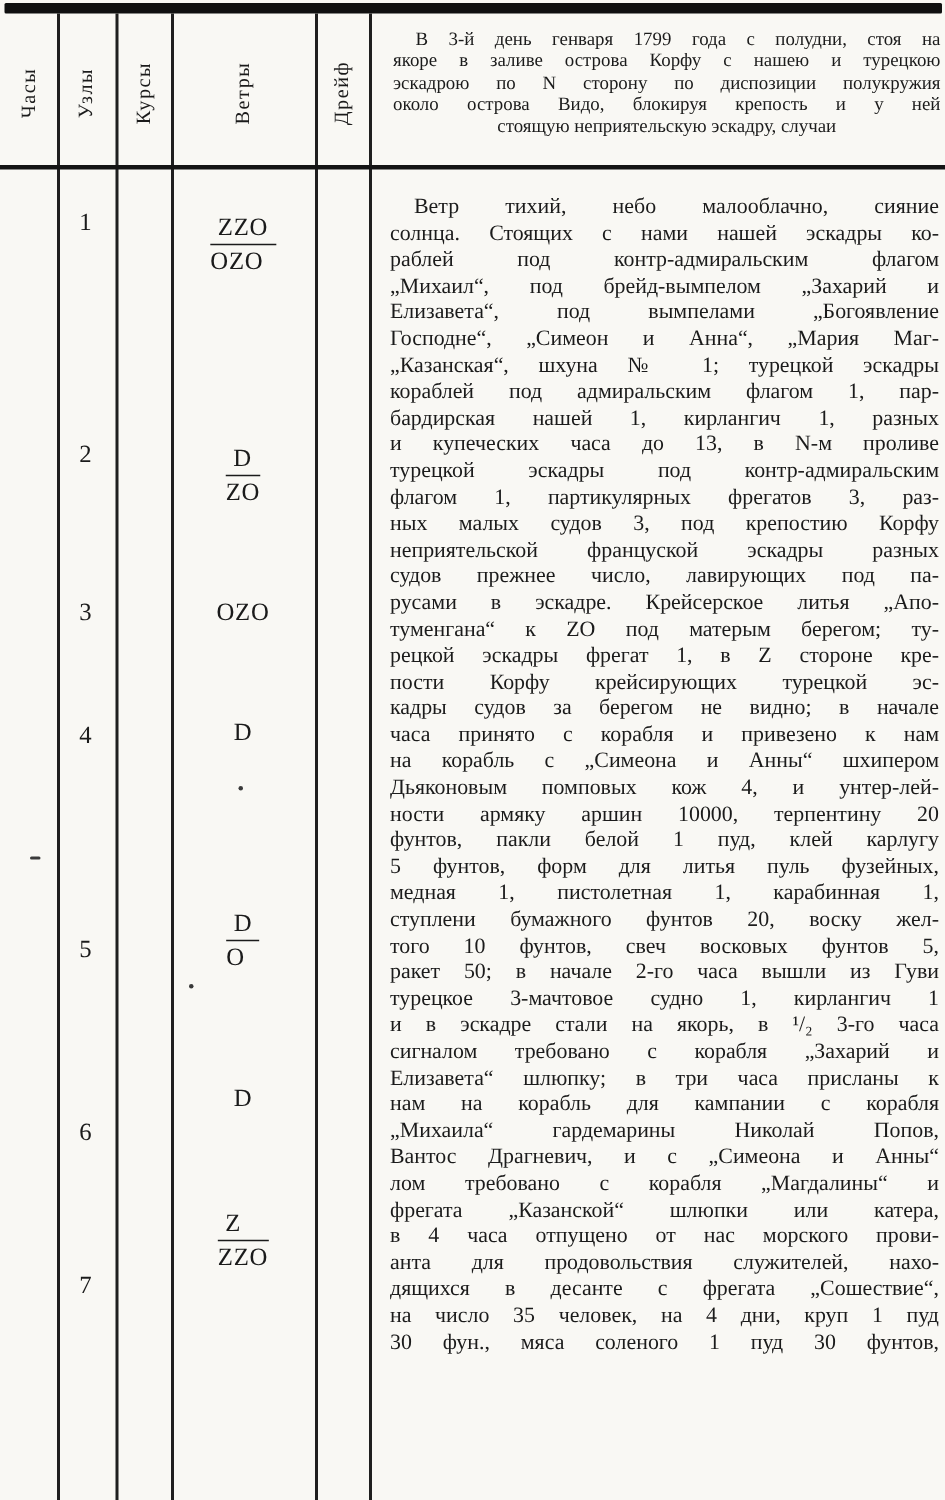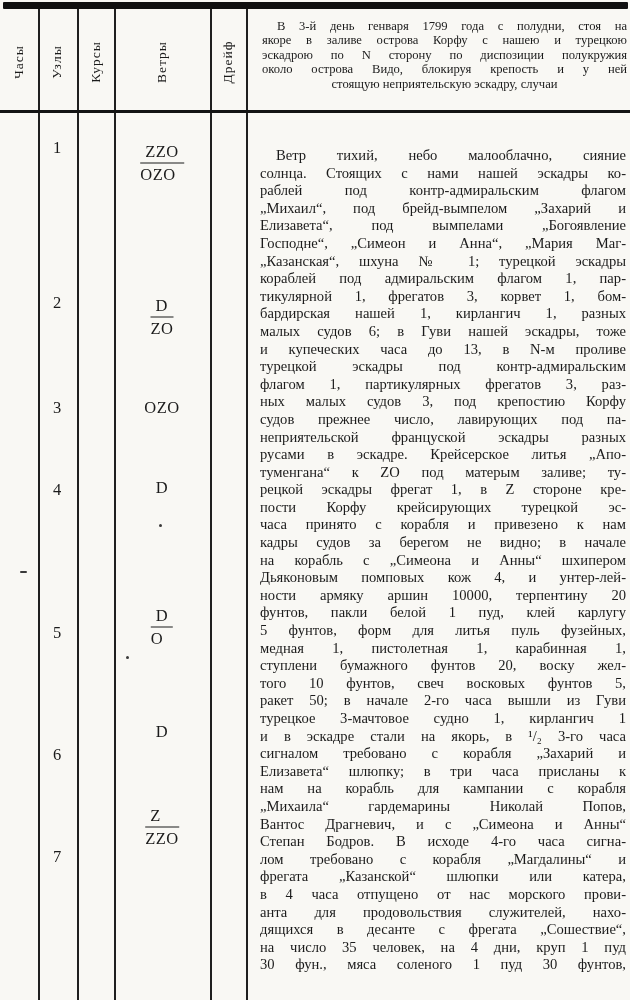--- a/index.html
+++ b/index.html
@@ -34,21 +34,21 @@
     font-size:12.6px;line-height:14.4px;
   }
   .hline{
     text-align:justify;text-align-last:justify;
     height:14.4px;white-space:nowrap;overflow:visible;
   }
   .hline{white-space:normal;}
   .hline.first{text-indent:15px;}
   .hline.last{text-align-last:center;}
   .journal{
-    position:absolute;left:260px;top:147px;width:366px;
+    position:absolute;left:260px;top:130px;width:366px;
     font-size:14.6px;line-height:17.6px;
   }
   .jline{
     text-align:justify;text-align-last:justify;
     height:17.6px;
   }
   .jline.first{text-indent:16px;}
   .hour{
     position:absolute;left:57px;transform:translate(-50%,-50%);
     font-size:16.5px;
@@ -128,52 +128,49 @@
 
   <div class="journal">
       <div class="jline first">Ветр тихий, небо малооблачно, сияние</div>
       <div class="jline">солнца. Стоящих с нами нашей эскадры ко-</div>
       <div class="jline">раблей под контр-адмиральским флагом</div>
       <div class="jline">„Михаил“, под брейд-вымпелом „Захарий и</div>
       <div class="jline">Елизавета“, под вымпелами „Богоявление</div>
       <div class="jline">Господне“, „Симеон и Анна“, „Мария Маг-</div>
       <div class="jline">„Казанская“, шхуна № 1; турецкой эскадры</div>
       <div class="jline">кораблей под адмиральским флагом 1, пар-</div>
-      <div class="jline">тикулярной 1, фрегатов 3, корвет 1, бом-</div>
       <div class="jline">бардирская нашей 1, кирлангич 1, разных</div>
-      <div class="jline">малых судов 6; в Гуви нашей эскадры, тоже</div>
       <div class="jline">и купеческих часа до 13, в N-м проливе</div>
       <div class="jline">турецкой эскадры под контр-адмиральским</div>
       <div class="jline">флагом 1, партикулярных фрегатов 3, раз-</div>
       <div class="jline">ных малых судов 3, под крепостию Корфу</div>
+      <div class="jline">неприятельской француской эскадры разных</div>
       <div class="jline">судов прежнее число, лавирующих под па-</div>
-      <div class="jline">неприятельской француской эскадры разных</div>
       <div class="jline">русами в эскадре. Крейсерское литья „Апо-</div>
-      <div class="jline">туменгана“ к ZO под матерым заливе; ту-</div>
+      <div class="jline">туменгана“ к ZO под матерым берегом; ту-</div>
       <div class="jline">рецкой эскадры фрегат 1, в Z стороне кре-</div>
       <div class="jline">пости Корфу крейсирующих турецкой эс-</div>
+      <div class="jline">кадры судов за берегом не видно; в начале</div>
       <div class="jline">часа принято с корабля и привезено к нам</div>
-      <div class="jline">кадры судов за берегом не видно; в начале</div>
       <div class="jline">на корабль с „Симеона и Анны“ шхипером</div>
       <div class="jline">Дьяконовым помповых кож 4, и унтер-лей-</div>
       <div class="jline">ности армяку аршин 10000, терпентину 20</div>
       <div class="jline">фунтов, пакли белой 1 пуд, клей карлугу</div>
       <div class="jline">5 фунтов, форм для литья пуль фузейных,</div>
       <div class="jline">медная 1, пистолетная 1, карабинная 1,</div>
       <div class="jline">ступлени бумажного фунтов 20, воску жел-</div>
       <div class="jline">того 10 фунтов, свеч восковых фунтов 5,</div>
       <div class="jline">ракет 50; в начале 2-го часа вышли из Гуви</div>
       <div class="jline">турецкое 3-мачтовое судно 1, кирлангич 1</div>
       <div class="jline">и в эскадре стали на якорь, в ¹/₂ 3-го часа</div>
       <div class="jline">сигналом требовано с корабля „Захарий и</div>
       <div class="jline">Елизавета“ шлюпку; в три часа присланы к</div>
       <div class="jline">нам на корабль для кампании с корабля</div>
       <div class="jline">„Михаила“ гардемарины Николай Попов,</div>
       <div class="jline">Вантос Драгневич, и с „Симеона и Анны“</div>
-      <div class="jline">Степан Бодров. В исходе 4-го часа сигна-</div>
       <div class="jline">лом требовано с корабля „Магдалины“ и</div>
       <div class="jline">фрегата „Казанской“ шлюпки или катера,</div>
       <div class="jline">в 4 часа отпущено от нас морского прови-</div>
       <div class="jline">анта для продовольствия служителей, нахо-</div>
       <div class="jline">дящихся в десанте с фрегата „Сошествие“,</div>
       <div class="jline">на число 35 человек, на 4 дни, круп 1 пуд</div>
       <div class="jline">30 фун., мяса соленого 1 пуд 30 фунтов,</div>
     </div>
 
   <div class="speck" style="left:159px;top:524px;width:3px;height:3px"></div>

